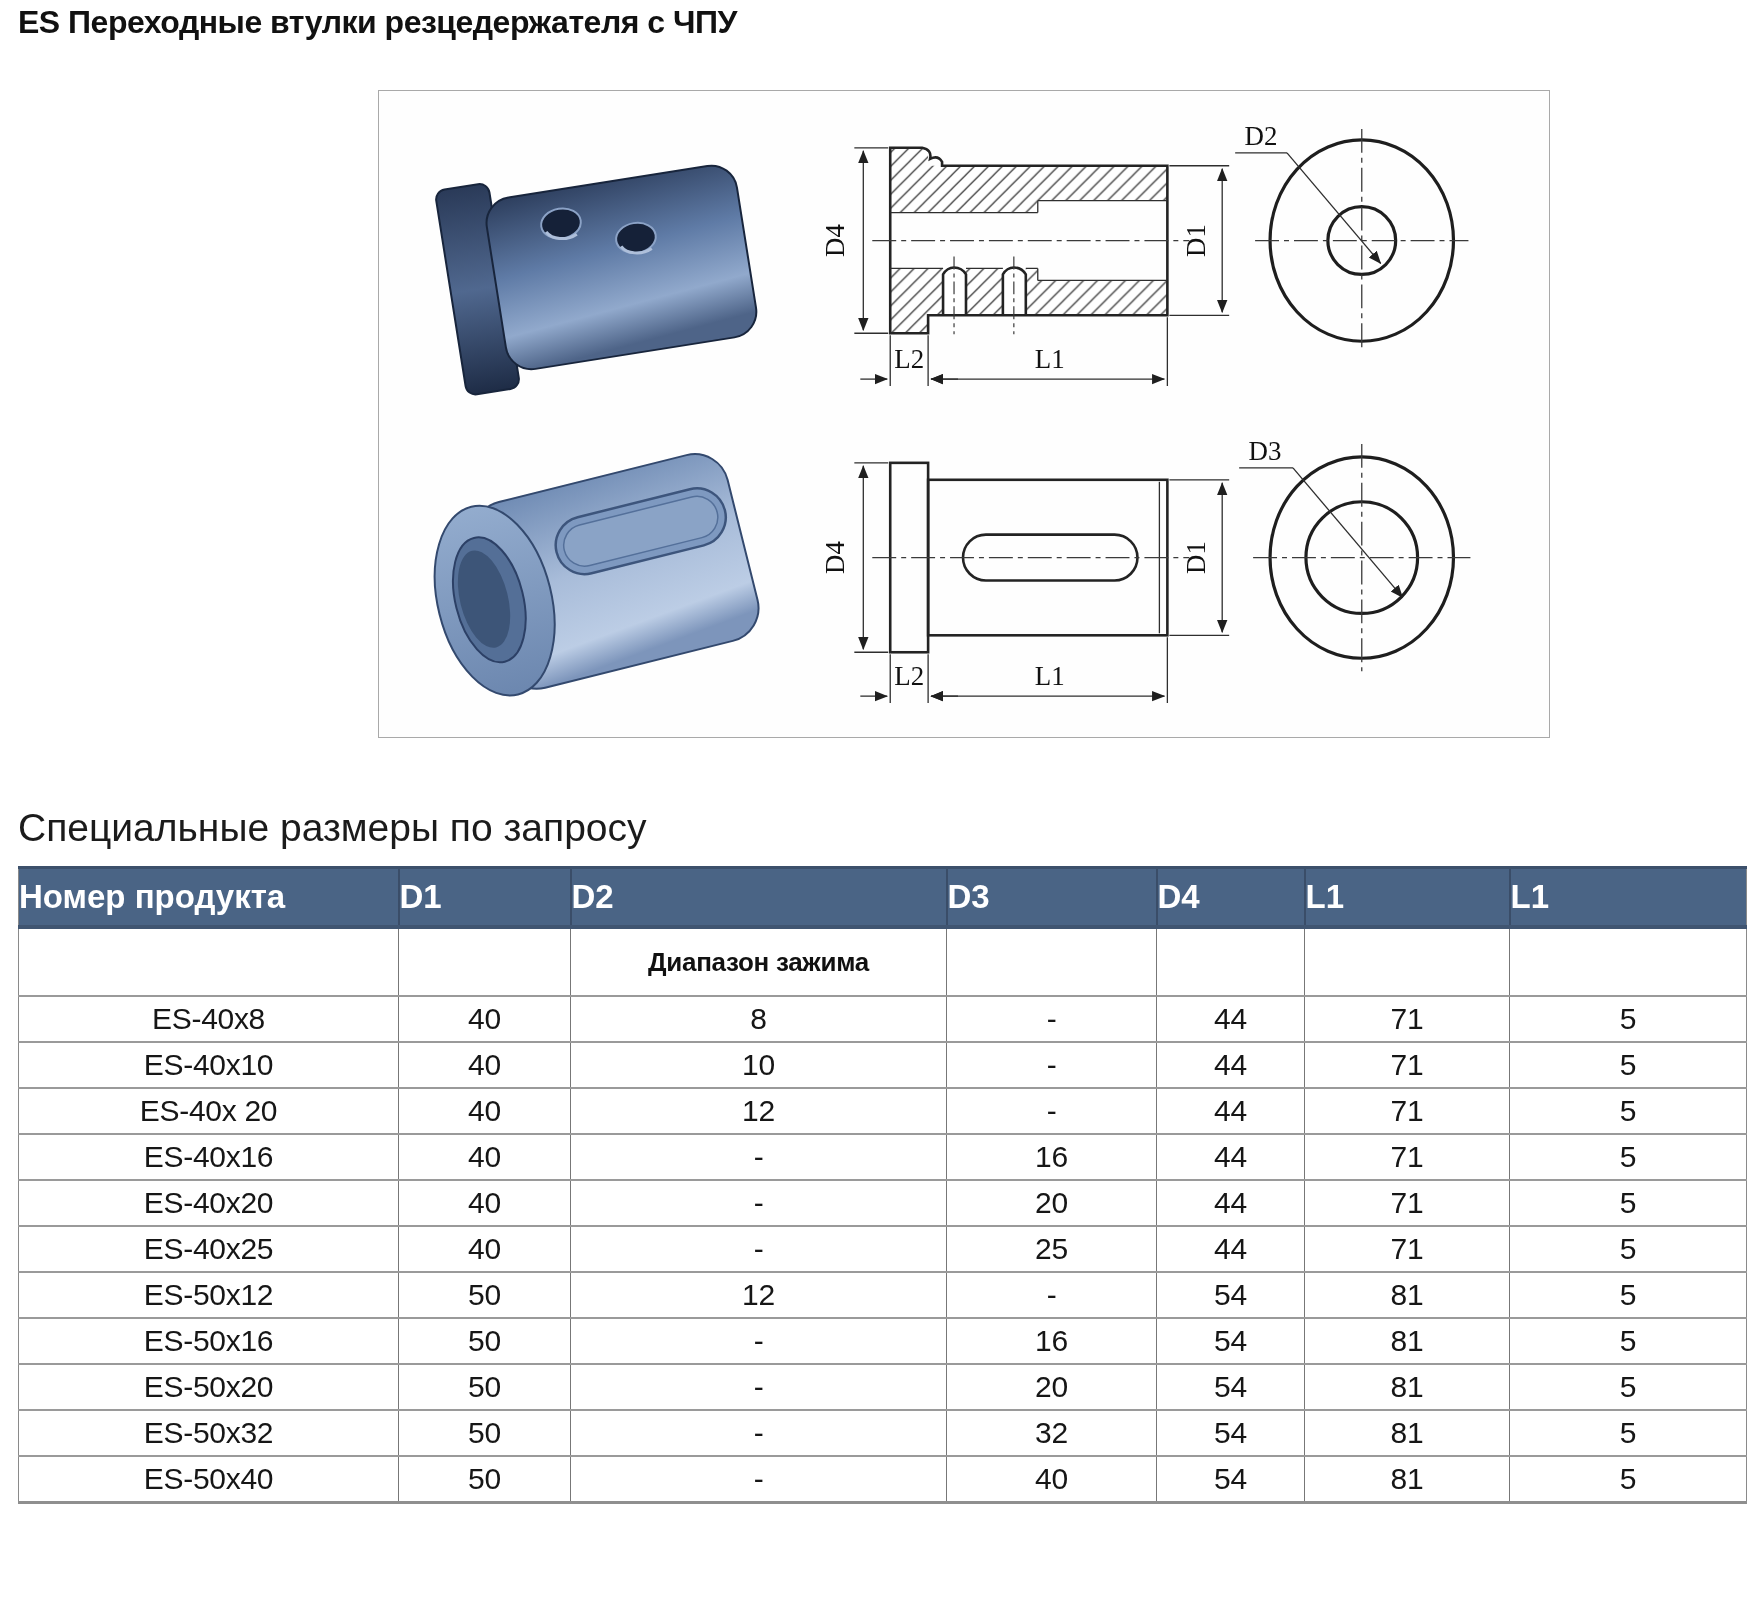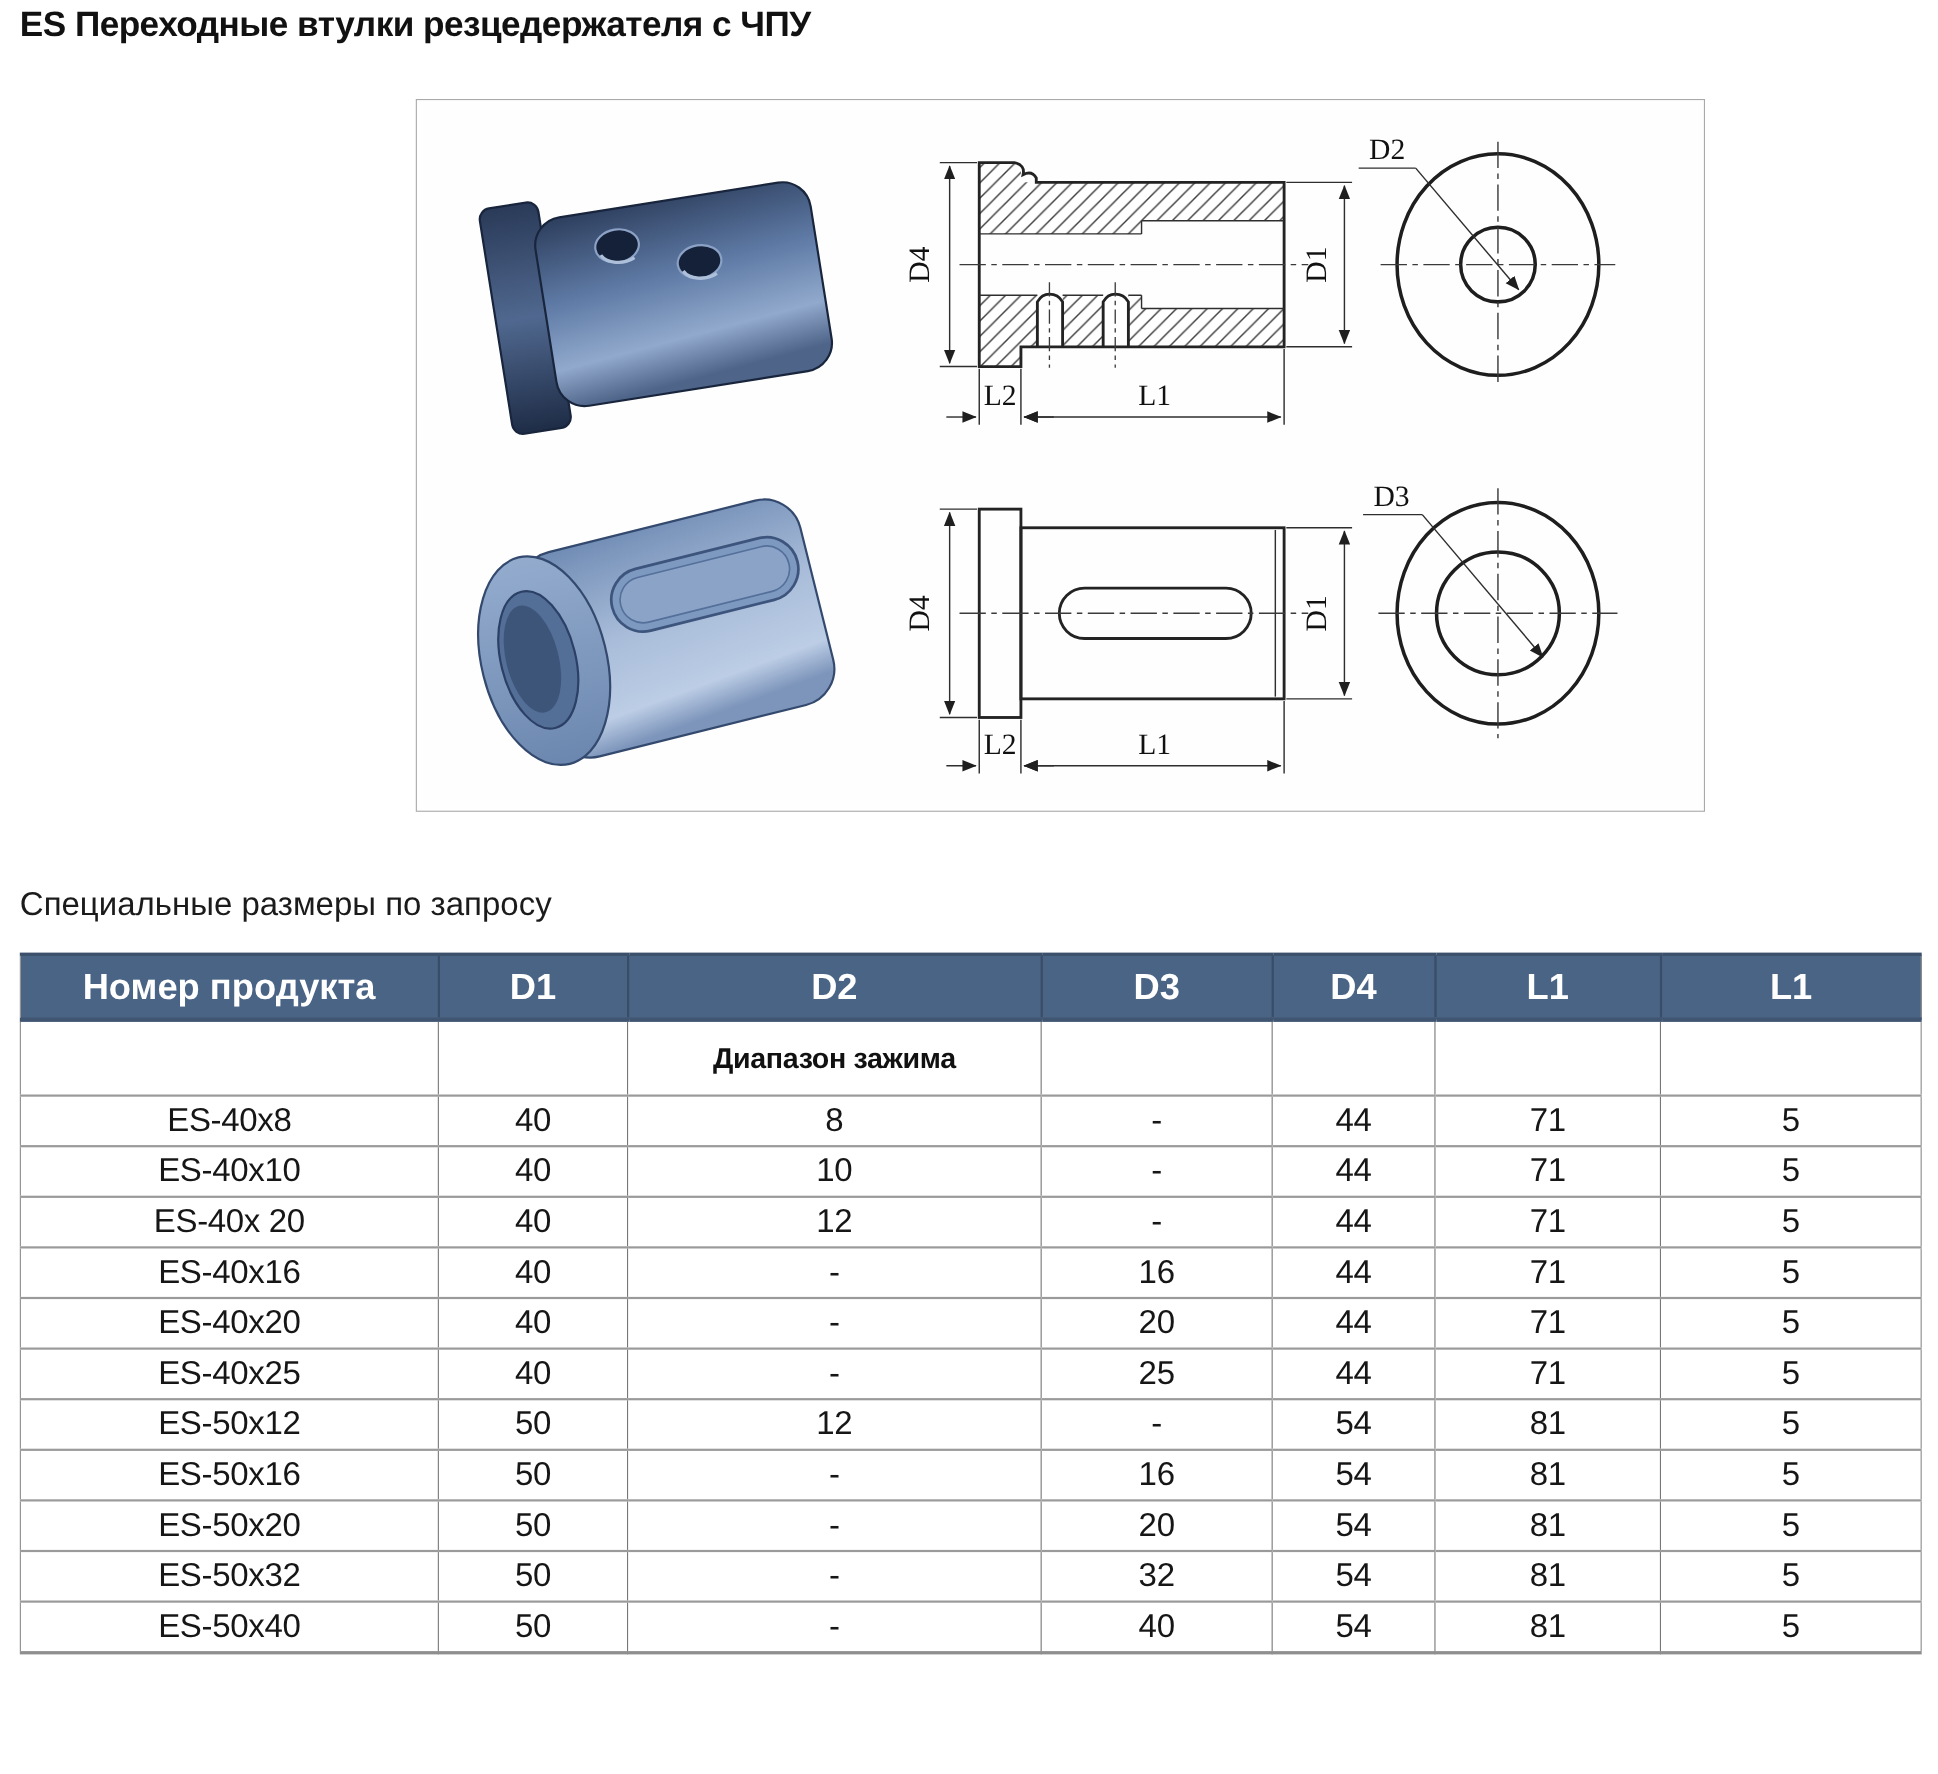--- a/index.html
+++ b/index.html
@@ -10,32 +10,32 @@
   .page-title{
     position:absolute;left:18px;top:4px;font-size:32px;font-weight:bold;
     letter-spacing:-0.5px;color:#111;white-space:nowrap;
   }
   .drawing-panel{
     position:absolute;left:378px;top:90px;width:1172px;height:648px;
     border:1px solid #a9a9a9;background:#fefefe;box-sizing:border-box;
   }
   .drawing-panel svg{display:block;width:100%;height:100%;}
   .section-title{
-    position:absolute;left:18px;top:806px;font-size:30px;font-weight:400;
+    position:absolute;left:18px;top:806px;font-size:39px;font-weight:400;
     color:#1b1b1b;white-space:nowrap;
   }
   table.spec{
     position:absolute;left:18px;top:866px;width:1728px;
     border-collapse:collapse;table-layout:fixed;
     border-left:1px solid #8a8a8a;border-right:1px solid #8a8a8a;
     border-bottom:3px solid #8f8f8f;
   }
   table.spec th{
     background:#4a6485;color:#ffffff;font-size:33px;font-weight:bold;
-    height:56px;text-align:center;vertical-align:middle;
+    height:56px;text-align:left;vertical-align:middle;
     border-top:3px solid #3c506b;border-bottom:4px solid #405571;
     border-left:2px solid #3a4d68;padding:0;
   }
   table.spec th:first-child{border-left:none;}
   table.spec td{
     height:44px;text-align:center;vertical-align:middle;font-size:30px;
     color:#161616;border-left:1px solid #777;border-bottom:2px solid #9a9a9a;
     padding:0;letter-spacing:-0.3px;background:#fff;
   }
   table.spec td:first-child{border-left:none;}

